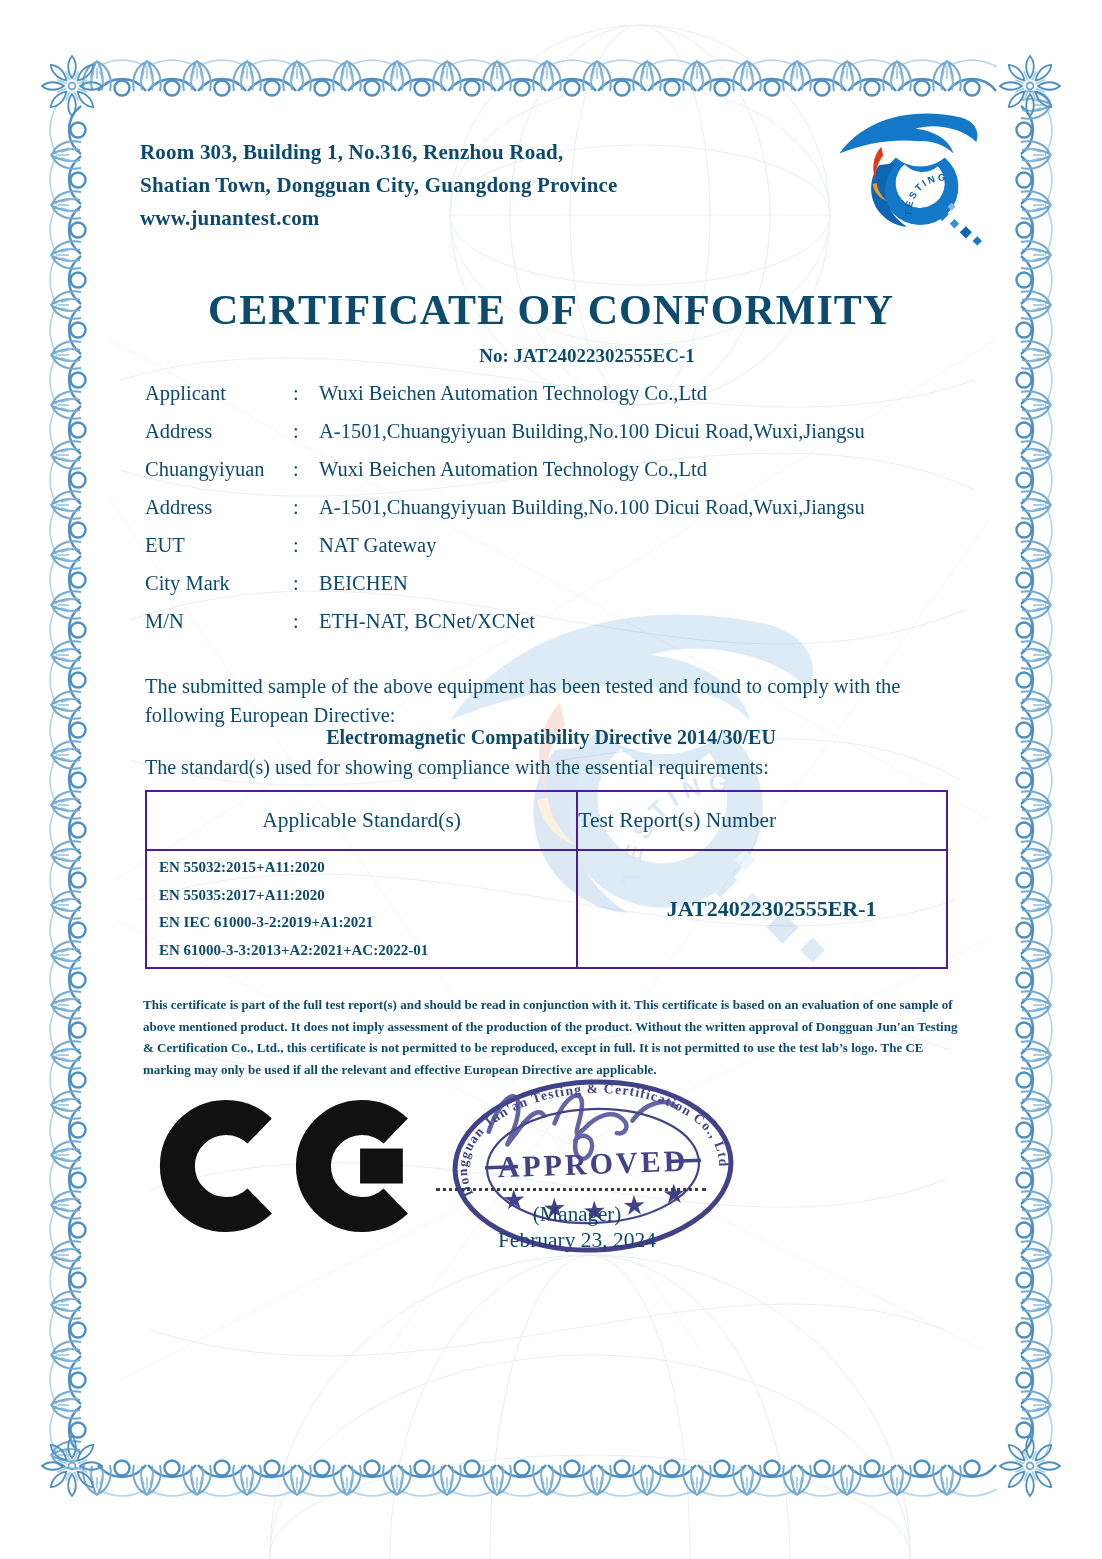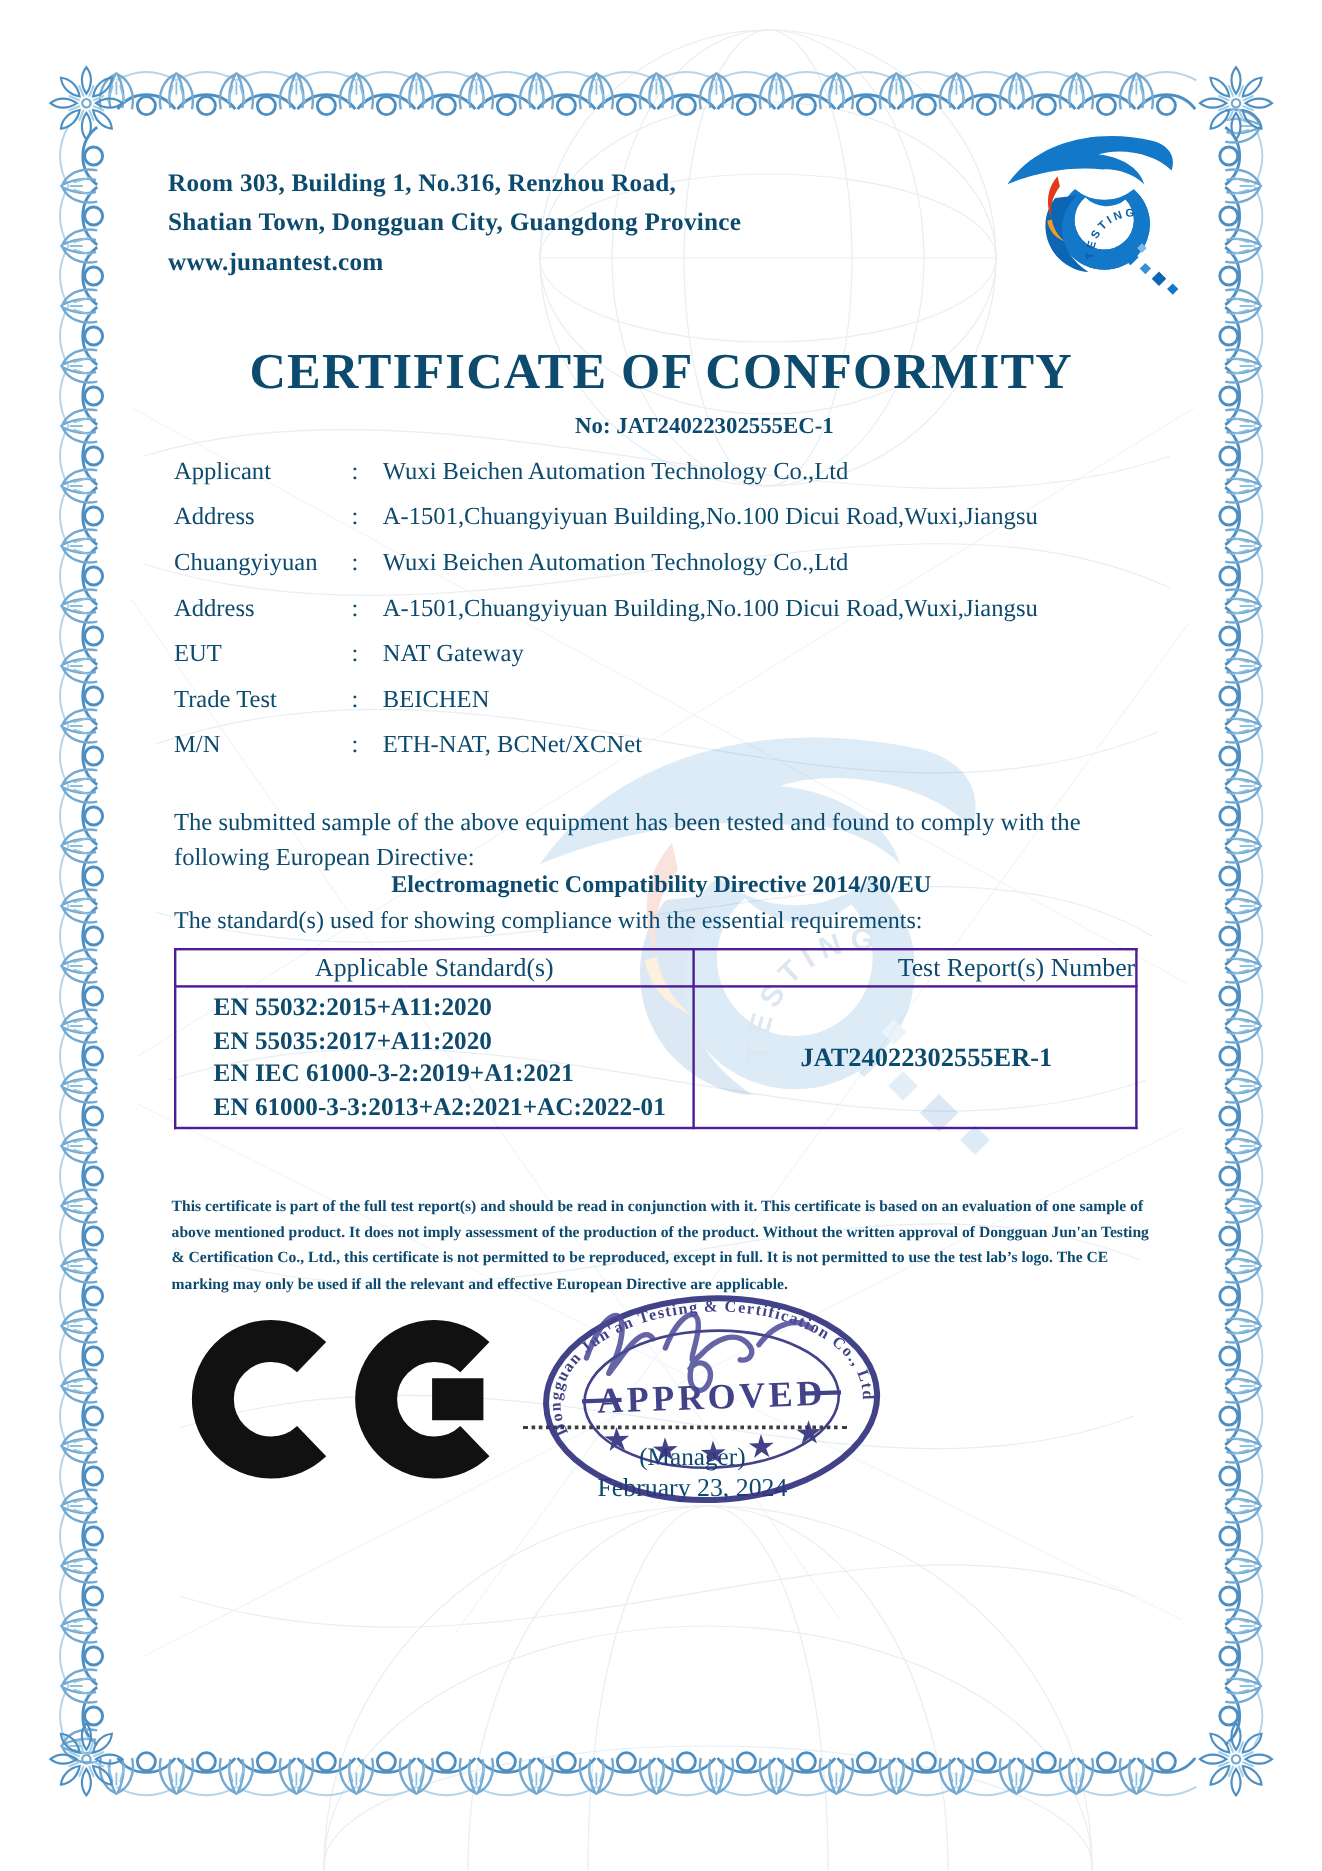--- a/index.html
+++ b/index.html
@@ -15,23 +15,23 @@
   .f-label{width:148px;flex:none;}
   .f-colon{width:26px;flex:none;text-align:left;}
   .f-value{flex:1;}
   .para1{left:145px;top:672px;width:818px;font-size:20.5px;line-height:29px;}
   .directive{left:0;top:726px;width:1102px;text-align:center;font-size:20px;font-weight:700;}
   .stdintro{left:145px;top:756px;width:830px;font-size:20px;}
   .tablewrap{left:145px;top:790px;}
   table.std{border-collapse:collapse;width:803px;background:transparent;}
   table.std th, table.std td{border:2px solid #4c1d95;}
   th.h1{width:433px;font-weight:400;font-size:21.5px;text-align:center;padding:2px 0;}
-  th.h2{width:370px;font-weight:400;font-size:21.5px;text-align:right;padding:2px 0;}
+  th.h2{width:370px;font-weight:400;font-size:21.5px;text-align:left;padding:16px 0;}
   td.stds{padding:3px 0 3px 12px;vertical-align:middle;}
-  .std-line{font-weight:700;font-size:21px;line-height:27.5px;margin-left:19px;}
+  .std-line{font-weight:700;font-size:15px;line-height:27.5px;}
   td.report{text-align:center;font-weight:700;font-size:22px;padding-left:20px;}
   .disclaimer{left:143px;top:994px;width:824px;font-size:13px;line-height:21.5px;font-weight:bold;}
   .ce{left:156px;top:1094px;}
   .stamp{left:428px;top:1070px;}
   .dotline{left:436px;top:1188px;width:270px;height:0;border-top:3px dotted #3d3d3d;}
   .manager{left:452px;top:1202px;width:250px;text-align:center;font-size:21px;}
   .sigdate{left:447px;top:1228px;width:260px;text-align:center;font-size:21.5px;}
 </style>
 </head>
 <body>
@@ -262,21 +262,21 @@
       <span class="f-label">Address</span>
       <span class="f-colon">:</span>
       <span class="f-value">A-1501,Chuangyiyuan Building,No.100 Dicui Road,Wuxi,Jiangsu</span>
     </div>
     <div class="field-row">
       <span class="f-label">EUT</span>
       <span class="f-colon">:</span>
       <span class="f-value">NAT Gateway</span>
     </div>
     <div class="field-row">
-      <span class="f-label">Trade Test</span>
+      <span class="f-label">City Mark</span>
       <span class="f-colon">:</span>
       <span class="f-value">BEICHEN</span>
     </div>
     <div class="field-row">
       <span class="f-label">M/N</span>
       <span class="f-colon">:</span>
       <span class="f-value">ETH-NAT, BCNet/XCNet</span>
     </div>
   </div>
 

